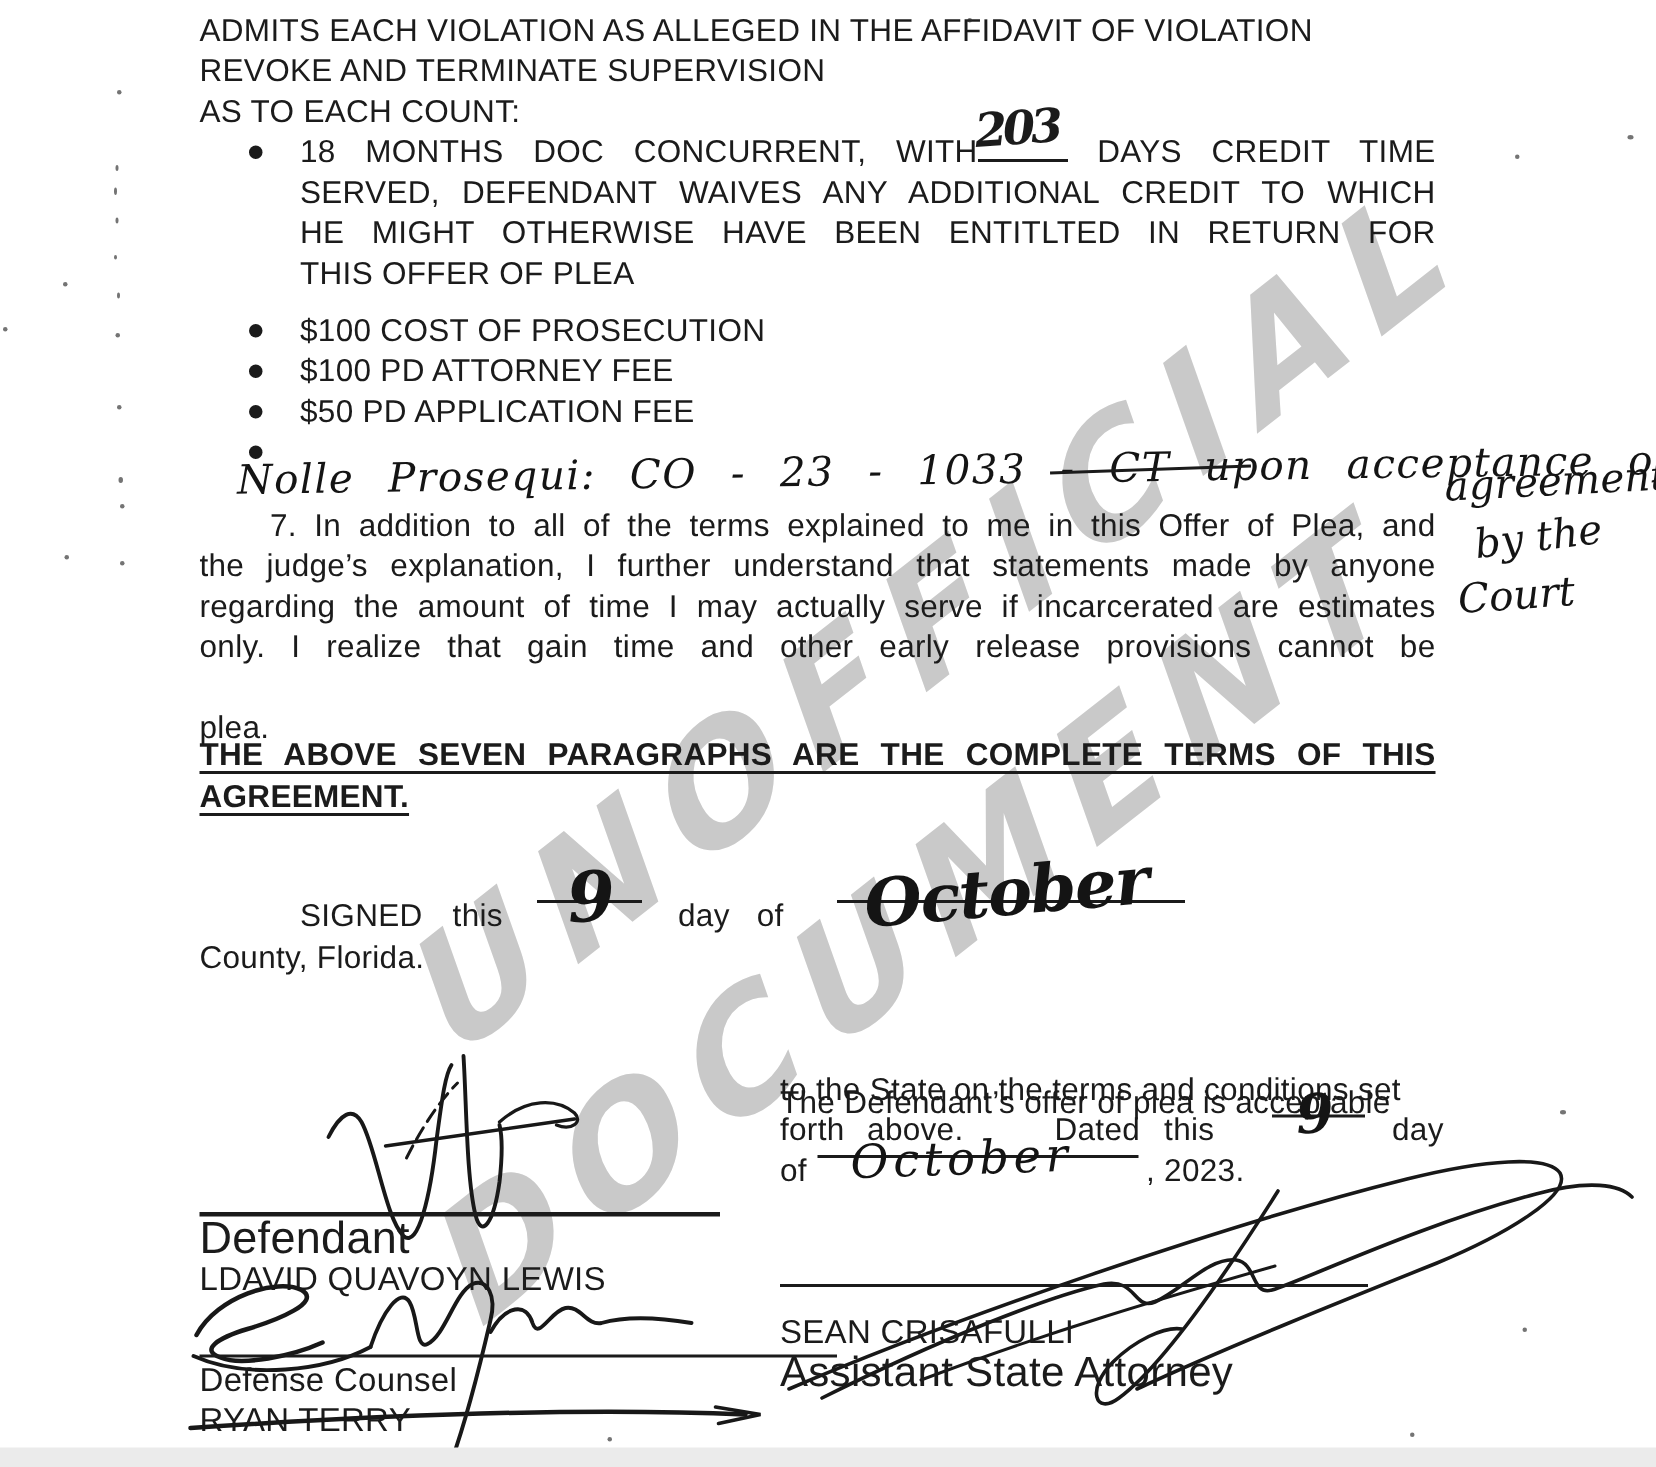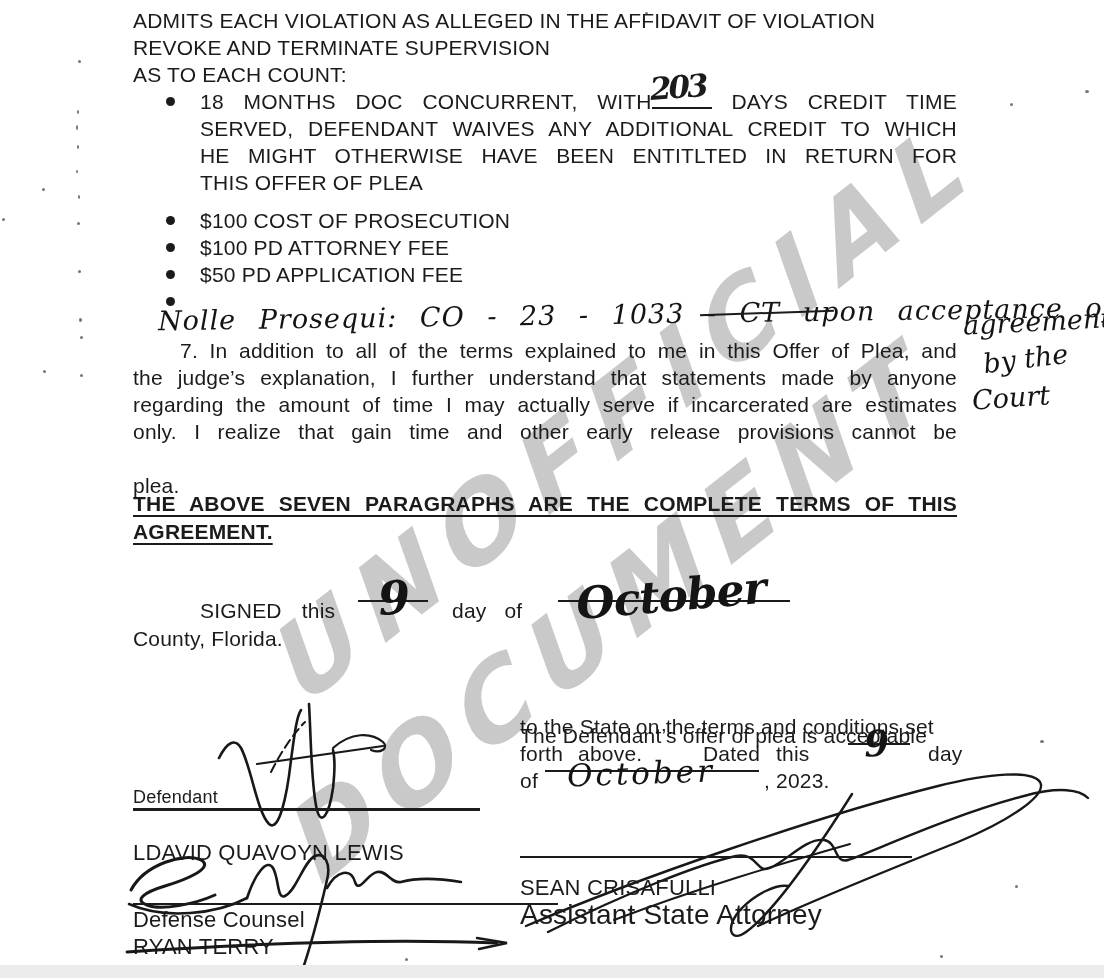--- a/index.html
+++ b/index.html
@@ -163,21 +163,21 @@
   <div class="line" style="left:764px; top:767px;">, 2023.</div>
 
   <svg class="sig" style="left:205px; top:700px;" width="195" height="135" viewBox="0 0 195 135">
     <path d="M14,58 C22,42 30,38 36,48 C46,66 52,112 64,124 C74,133 82,96 86,60 C90,30 92,16 96,10" stroke-width="2.6"></path>
     <path d="M66,72 C76,52 88,34 100,22" stroke-width="2" stroke-dasharray="9 5"></path>
     <path d="M104,4 C106,36 106,86 112,110 C116,126 124,116 128,88 C130,70 130,58 128,50" stroke-width="2.6"></path>
     <path d="M52,64 L178,46" stroke-width="2.2"></path>
     <path d="M128,48 C146,32 166,32 178,42 C184,48 176,54 166,50" stroke-width="2.2"></path>
   </svg>
   <div class="rule" style="left:133px; top:808px; width:347px; height:3px;"></div>
-  <div class="line" style="left:133px; top:784px; font-size:18px;">Defendant</div>
+  <div class="line" style="left:133px; top:812px; font-size:30px;">Defendant</div>
   <div class="line" style="left:133px; top:839px; font-size:22px;">LDAVID QUAVOYN LEWIS</div>
 
   <svg class="sig" style="left:125px; top:848px;" width="360" height="130" viewBox="0 0 360 130">
     <path d="M6,42 C20,16 60,4 76,12 C90,20 60,32 40,38 C20,44 8,52 22,57 C36,63 70,56 90,47" stroke-width="3"></path>
     <path d="M4,56 C40,72 92,66 122,50" stroke-width="2.6"></path>
     <path d="M122,50 C130,26 142,10 148,20 C154,30 152,52 160,48 C172,42 178,14 190,8 C200,4 206,16 202,32 C196,58 186,98 176,126" stroke-width="2.6"></path>
     <path d="M202,40 C212,22 226,20 230,34 C234,46 242,26 252,24 C262,22 266,36 276,34 C290,30 312,30 336,34" stroke-width="2.6"></path>
   </svg>
   <div class="rule" style="left:133px; top:903px; width:425px; height:2px;"></div>
   <div class="line" style="left:133px; top:906px; font-size:22px;">Defense Counsel</div>

